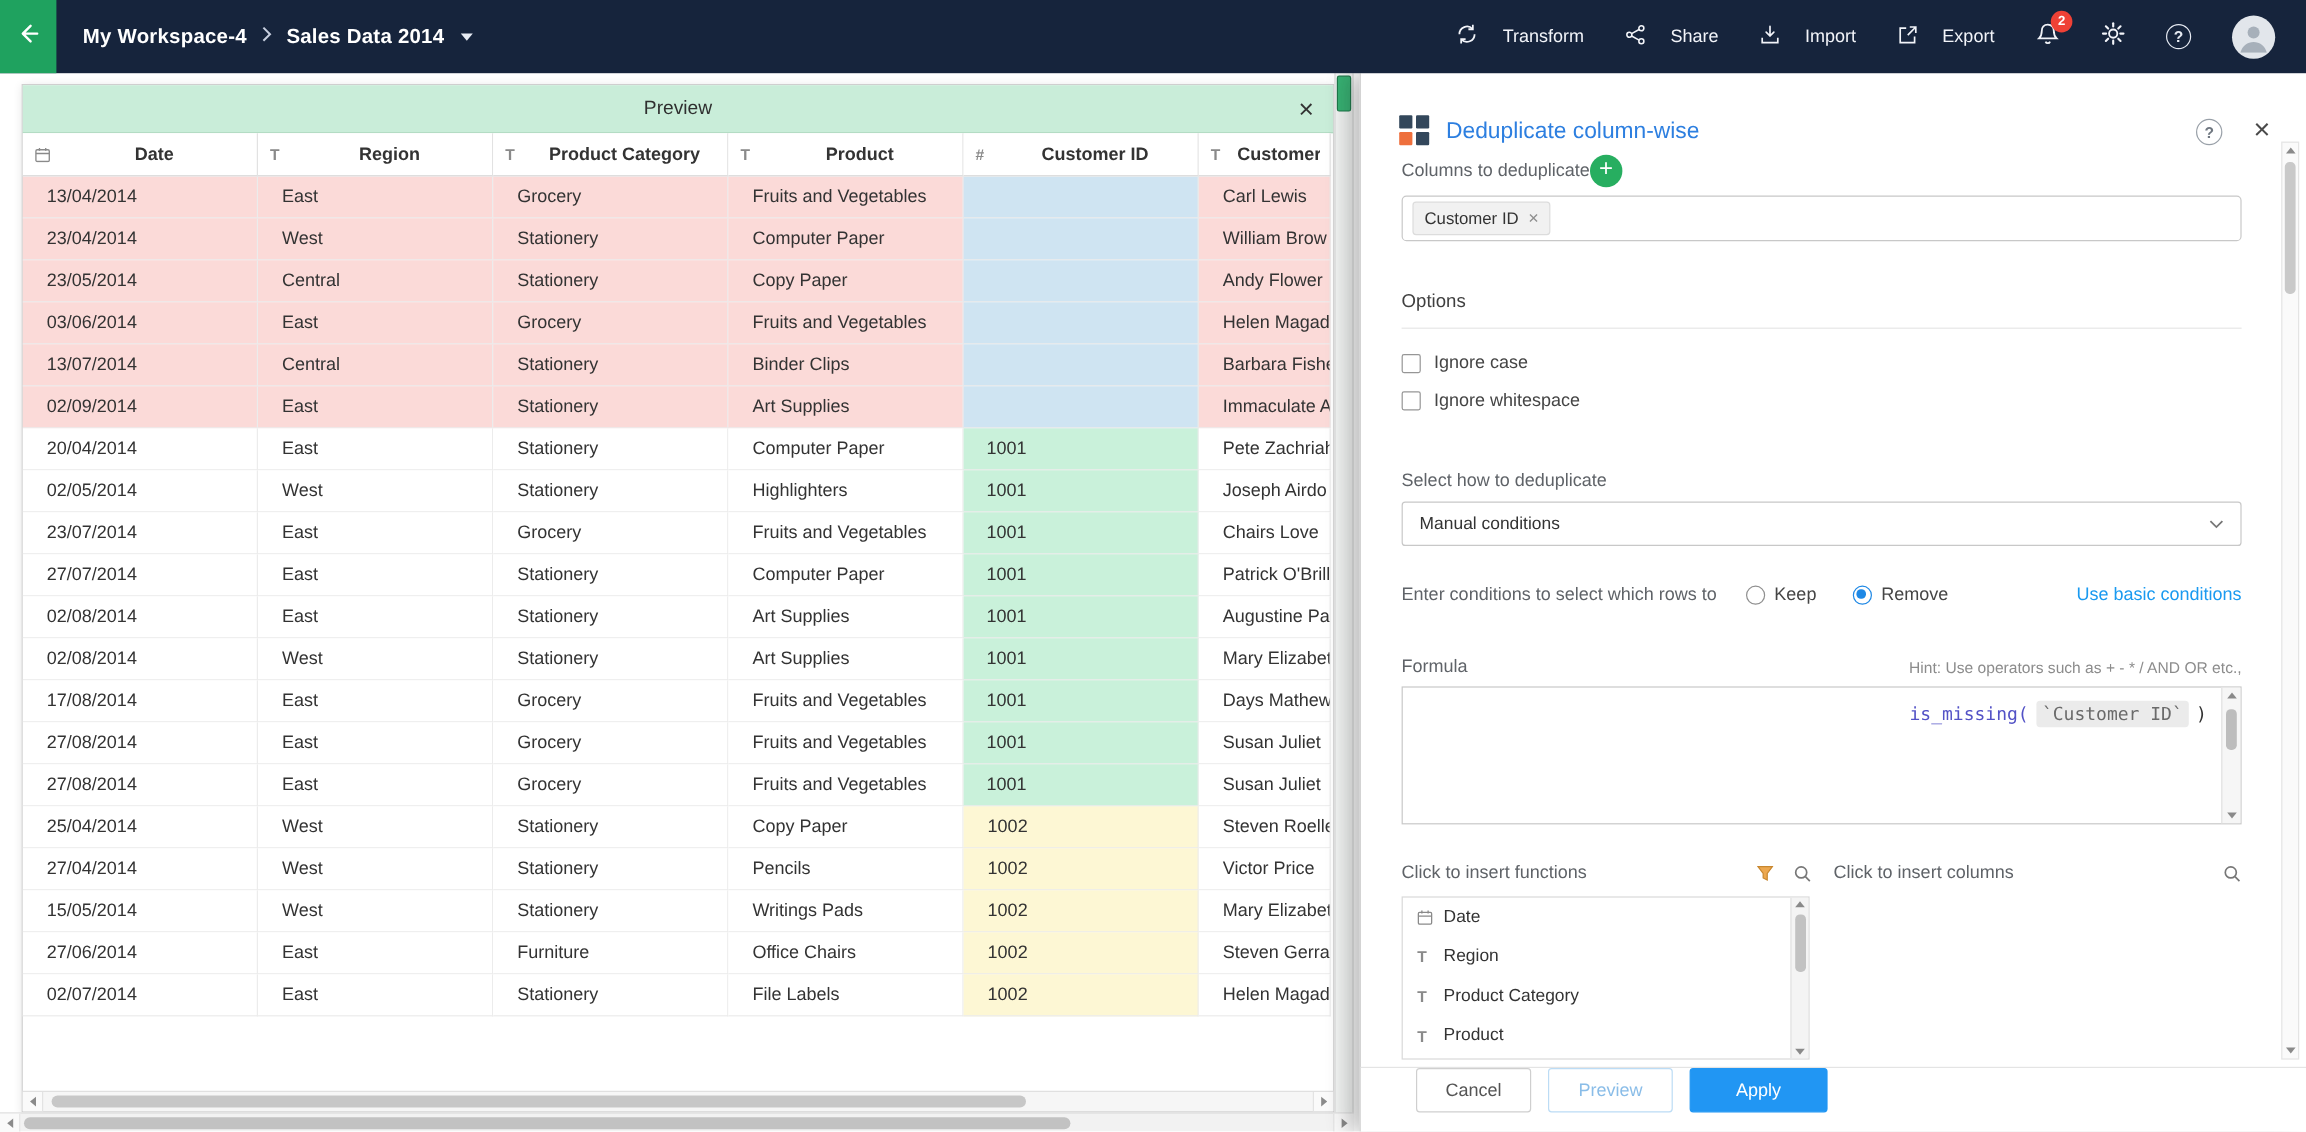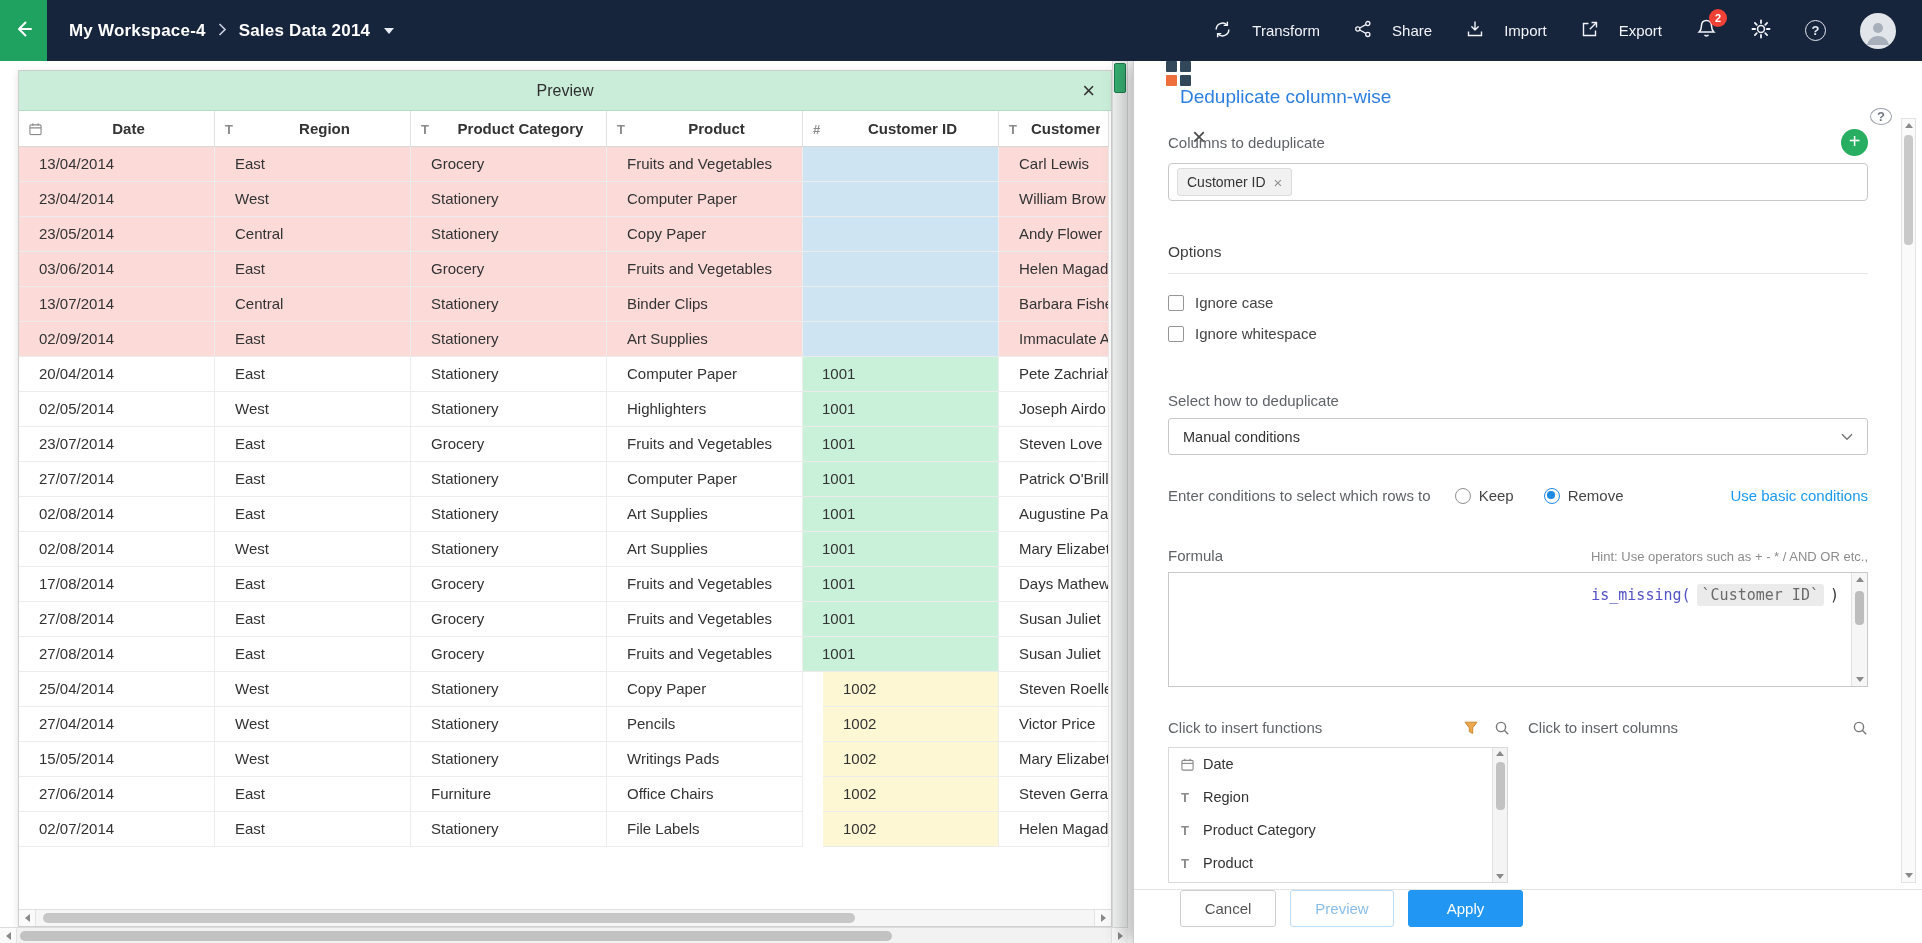--- a/index.html
+++ b/index.html
@@ -40,21 +40,21 @@
            display: flex; align-items: center; padding: 0 8px 0 32px; background: #fff; cursor: pointer; overflow: hidden; }
   .hicon { position: absolute; left: 10px; top: 50%; transform: translateY(-50%); display: flex; align-items: center; }
   .hlabel { width: 100%; text-align: center; font-size: 15px; font-weight: 600; color: #333; white-space: nowrap; overflow: hidden; }
   .hcell.c5 .hlabel { text-align: left; }
   .ticon { font-size: 13px; font-weight: 600; color: #8a8a8a; }
   .tcell { height: 35px; line-height: 34px; padding-left: 20px; font-size: 15px; color: #333;
            border-right: 1px solid #ececec; border-bottom: 1px solid #ececec; white-space: nowrap; overflow: hidden; background: #fff; }
   .hl-missing .tcell { background: var(--missing-row-pink, #fbdad8); }
   .hl-missing .tcell.idcell { background: var(--missing-id-blue, #cfe4f2); }
   .hl-green .tcell.idcell { background: var(--dup-group-green, #c9f1da); padding-left: 19px; }
-  .hl-yellow .tcell.idcell { background: var(--dup-group-yellow, #fdf7d4); margin-left: 20px; }
+  .hl-yellow .tcell.idcell { background: var(--dup-group-yellow, #fdf7d4); }
 
   
   .preview-hscroll { position: absolute; left: 0; right: 0; bottom: 0; height: 17px; background: #f6f6f6;
                      border-top: 1px solid #e0e0e0; }
   .ph-arrow { position: absolute; top: 0; width: 17px; height: 16px; display: flex; align-items: center;
               justify-content: center; background: #fafafa; }
   .ph-arrow.left { left: 0; border-right: 1px solid #e3e3e3; }
   .ph-arrow.right { right: 0; border-left: 1px solid #e3e3e3; }
   .ph-thumb { position: absolute; left: 24px; top: 3px; width: 812px; height: 10px; border-radius: 5px; background: #c7c7c7; }
   .vscroll { position: absolute; left: 1112px; top: 0; width: 16px; height: 866px; background: #f3f5f4;
@@ -64,34 +64,34 @@
   .page-hscroll { position: absolute; left: 0; top: 866px; width: 1128px; height: 16px; background: #f2f2f2; border-top: 1px solid #dcdcdc; }
   .pg-thumb { position: absolute; left: 20px; top: 3px; width: 872px; height: 10px; border-radius: 5px; background: #c2c2c2; }
   .tri-up { width: 0; height: 0; border-left: 4px solid transparent; border-right: 4px solid transparent; border-bottom: 5px solid #8a8a8a; }
   .tri-down { width: 0; height: 0; border-left: 4px solid transparent; border-right: 4px solid transparent; border-top: 5px solid #8a8a8a; }
   .tri-left { width: 0; height: 0; border-top: 4px solid transparent; border-bottom: 4px solid transparent; border-right: 5px solid #8a8a8a; }
   .tri-right { width: 0; height: 0; border-top: 4px solid transparent; border-bottom: 4px solid transparent; border-left: 5px solid #8a8a8a; }
 
   
   .side-panel { position: absolute; top: 61px; left: 1133px; width: 789px; height: 882px; background: #fff;
                 border-left: 1px solid #c9c9c9; box-shadow: -10px 0 18px rgba(25,25,25,.28); z-index: 20; }
-  .panel-header { height: 60px; display: flex; align-items: flex-start; padding: 0 30px 0 32px; flex-direction: column; }
+  .panel-header { height: 60px; display: flex; align-items: flex-end; padding: 0 30px 0 32px; }
   .module-icon { width: 25px; height: 25px; display: grid; grid-template-columns: 11px 11px;
                  grid-template-rows: 11px 11px; gap: 3px; flex: 0 0 auto; }
   .module-icon span { background: #33475b; border-radius: 1px; }
   .module-icon span.accent { background: #ee6f3c; }
   .panel-title { margin-left: 14px; font-size: 19px; font-weight: 500; color: var(--panel-title-blue, #2d7fe0); }
   .panel-help { margin-left: auto; width: 22px; height: 22px; border-radius: 50%; border: 1.6px solid #99a0a8;
                 color: #6f7780; font-size: 13px; font-weight: 700; display: flex; align-items: center;
                 justify-content: center; cursor: pointer; }
   .panel-close { margin-left: 26px; font-size: 24px; color: #4a4a4a; cursor: pointer; line-height: 1; }
 
   .panel-content { position: absolute; top: 60px; left: 34px; width: 700px; }
   .sec-label { font-size: 15px; color: #5f6368; }
-  .row-split { display: flex; align-items: center; justify-content: space-between; }
+  .row-split { display: flex; align-items: center; justify-content: flex-start; }
   .label-row1 { margin-top: 8px; }
   .add-btn { width: 27px; height: 27px; border-radius: 50%; background: var(--add-button-green, #27ae60);
              color: #fff; font-size: 20px; line-height: 25px; text-align: center; cursor: pointer; font-weight: 400; }
   .chip-input { margin-top: 7px; height: 38px; border: 1px solid #c8c8c8; border-radius: 4px;
                 display: flex; align-items: center; padding: 0 8px; cursor: text; }
   .chip { background: #f1f1f1; border: 1px solid #dcdcdc; border-radius: 3px; padding: 5px 9px;
           font-size: 14px; color: #333; display: flex; align-items: center; gap: 8px; }
   .chip-x { color: #8f8f8f; font-size: 15px; line-height: 1; cursor: pointer; }
   .options-label { margin-top: 42px; font-size: 15.5px; color: #3f3f3f; }
   .hr { margin-top: 12px; border-top: 1px solid #e6e6e6; }
@@ -373,21 +373,21 @@
           <div class="tcell c3">Highlighters</div>
           <div class="tcell c4 idcell">1001</div>
           <div class="tcell c5">Joseph Airdo</div>
         </div>
         <div class="trow hl-green">
           <div class="tcell c0">23/07/2014</div>
           <div class="tcell c1">East</div>
           <div class="tcell c2">Grocery</div>
           <div class="tcell c3">Fruits and Vegetables</div>
           <div class="tcell c4 idcell">1001</div>
-          <div class="tcell c5">Steven Love</div>
+          <div class="tcell c5">Chairs Love</div>
         </div>
         <div class="trow hl-green">
           <div class="tcell c0">27/07/2014</div>
           <div class="tcell c1">East</div>
           <div class="tcell c2">Stationery</div>
           <div class="tcell c3">Computer Paper</div>
           <div class="tcell c4 idcell">1001</div>
           <div class="tcell c5">Patrick O'Brill</div>
         </div>
         <div class="trow hl-green">

